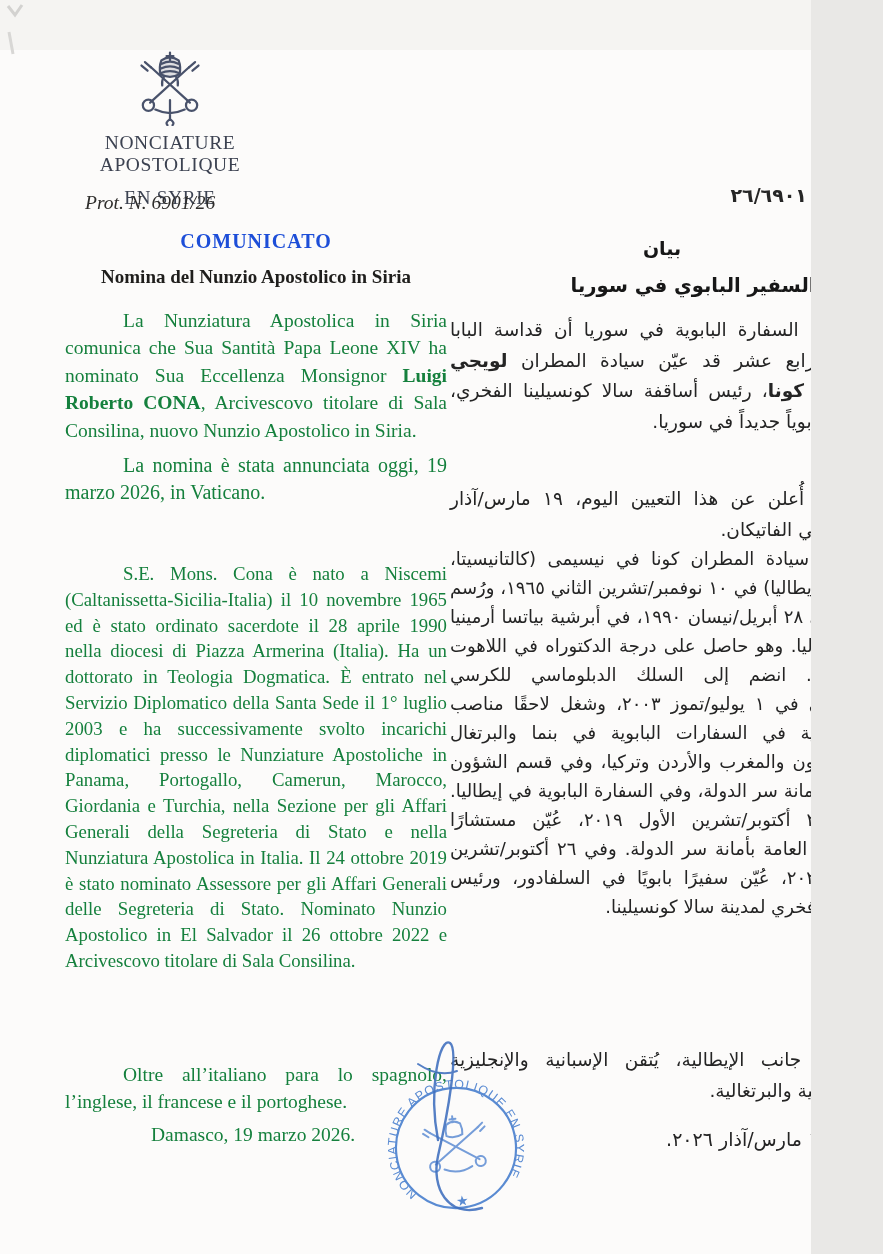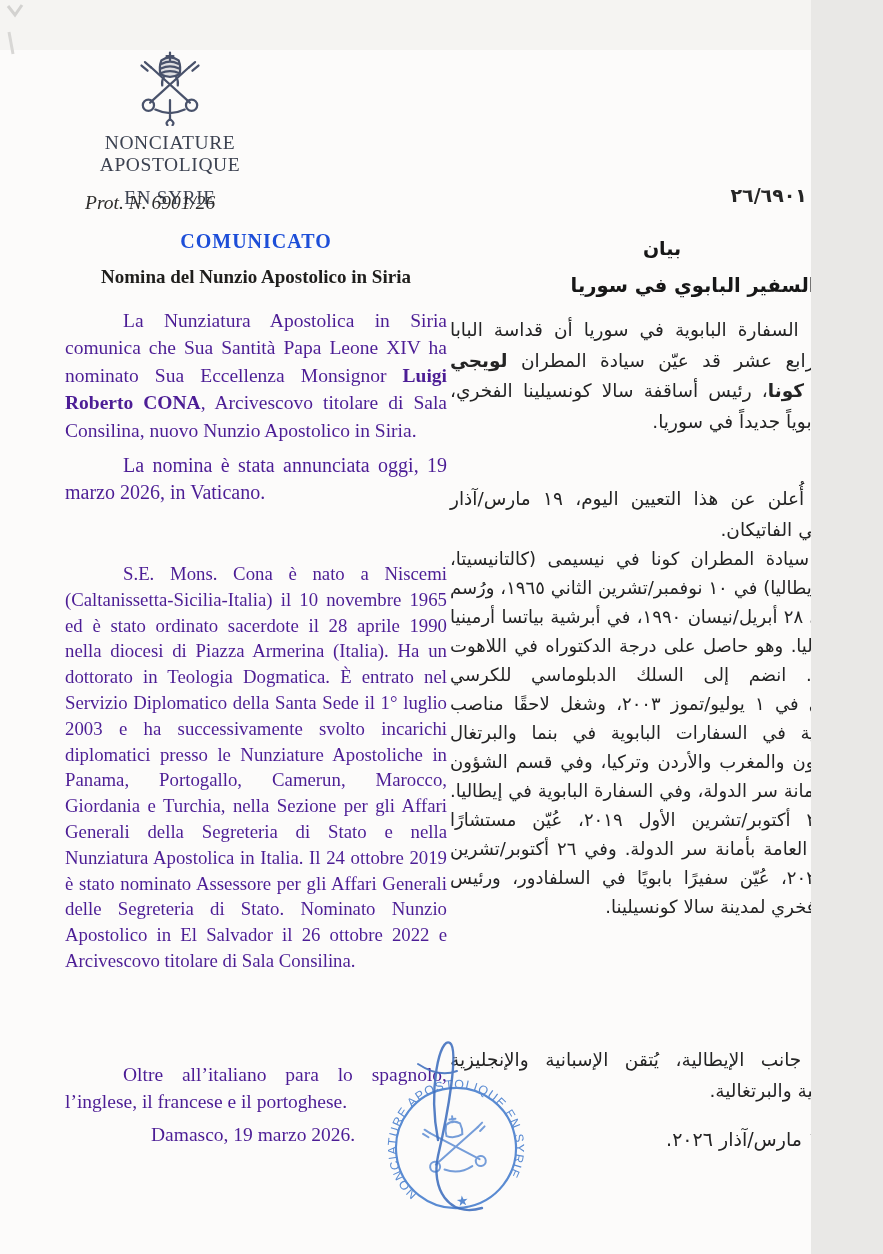--- a/index.html
+++ b/index.html
@@ -12,21 +12,21 @@
   .header-block{position:absolute;left:36px;top:50px;width:268px;text-align:center;color:#3f4554;}
   .emblem{display:block;margin:0 auto 6px auto;}
   .org1{font-size:19.5px;letter-spacing:.6px;color:#3c4251;}
   .org2{font-size:19px;letter-spacing:.8px;margin-top:11px;color:#3c4251;}
 
   .prot-it{position:absolute;left:85px;top:192px;font-size:19.5px;color:#2e2d2b;font-style:italic;}
   .prot-ar{position:absolute;left:450px;top:184px;width:424px;text-align:right;direction:rtl;
            font-family:"DejaVu Sans",sans-serif;font-size:19px;color:#262626;font-weight:bold;}
 
   
-  .it{position:absolute;left:65px;width:382px;color:#4c1d95;}
+  .it{position:absolute;left:65px;width:382px;color:#15803d;}
   .it-title{top:230px;text-align:center;font-weight:bold;font-size:20px;letter-spacing:1px;color:#1d4ed8;}
   .it-subtitle{top:266px;text-align:center;font-weight:bold;font-size:19px;color:#1f1e1c;}
   .it-p{ text-align:justify;text-indent:58px;}
   .it-p1{top:307px;font-size:19.5px;line-height:27.4px;}
   .it-p2{top:452px;font-size:20px;line-height:27.4px;}
   .it-p3{top:561px;font-size:18.8px;line-height:25.8px;}
   .it-p4{top:1061px;font-size:19.5px;line-height:27px;}
   .it-date{top:1124px;font-size:19.5px;padding-left:86px;}
 
   

